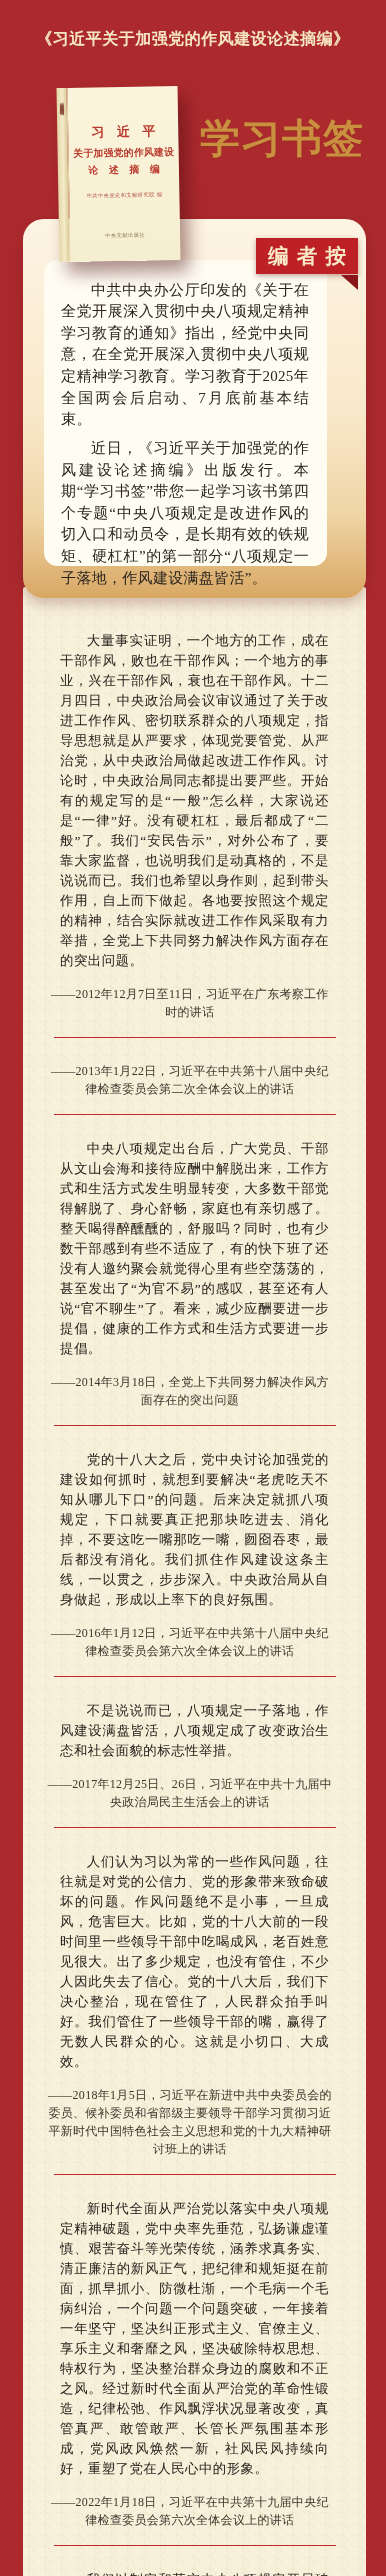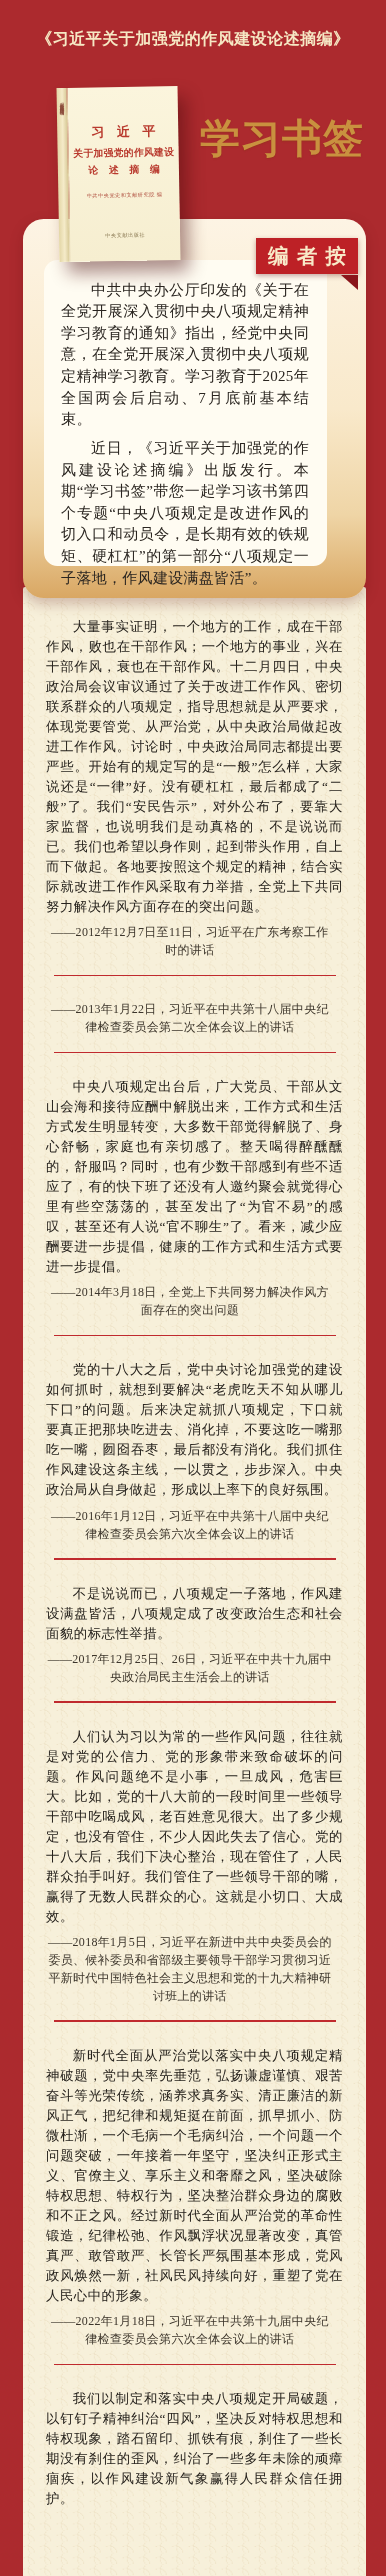--- a/index.html
+++ b/index.html
@@ -49,21 +49,21 @@
 
   
   .quote-card{position:absolute;left:23px;top:587px;width:343px;height:2070px;z-index:2;
     box-sizing:border-box;padding:30px 23px 0;overflow:hidden;
     border-radius:2.1px 2.1px 165px 165px / 2.1px 2.1px 32px 32px;
     background-color:#f7f0da;
     background-image:
       radial-gradient(circle 8.2px at 4.1px 12px, transparent 7px, rgba(184,147,82,.16) 7.2px, transparent 8px),
       radial-gradient(circle 8.2px at 12.4px 6.2px, transparent 7px, rgba(184,147,82,.16) 7.2px, transparent 8px);
     background-size:16.5px 11.3px;}
-  .quote-text{margin:0;font-size:13.4px;line-height:20px;color:#26221d;
+  .quote-text{margin:14px;font-size:13.4px;line-height:20px;color:#26221d;
     text-align:justify;text-indent:2em;letter-spacing:0.5px;}
   .quote-source{margin:6.2px 9.3px 0 0;font-size:12px;line-height:18px;color:#3c352b;
     text-align:center;letter-spacing:0.3px;}
   .divider{width:282px;height:1.5px;background:#c02a2e;margin:15.5px auto 24px;}
 </style>
 </head>
 <body>
 
 <div id="page">
 

